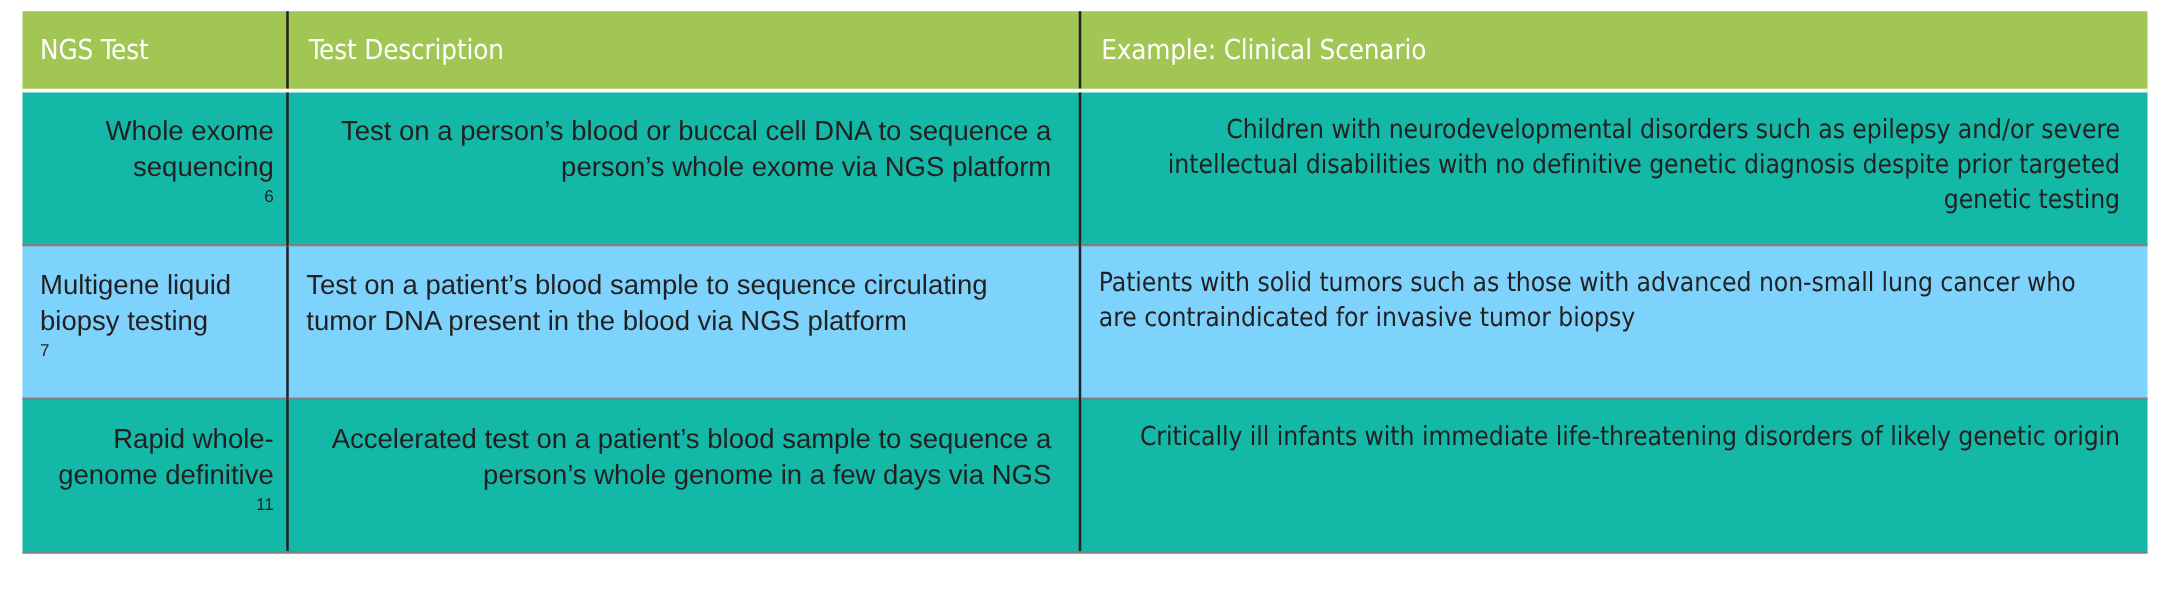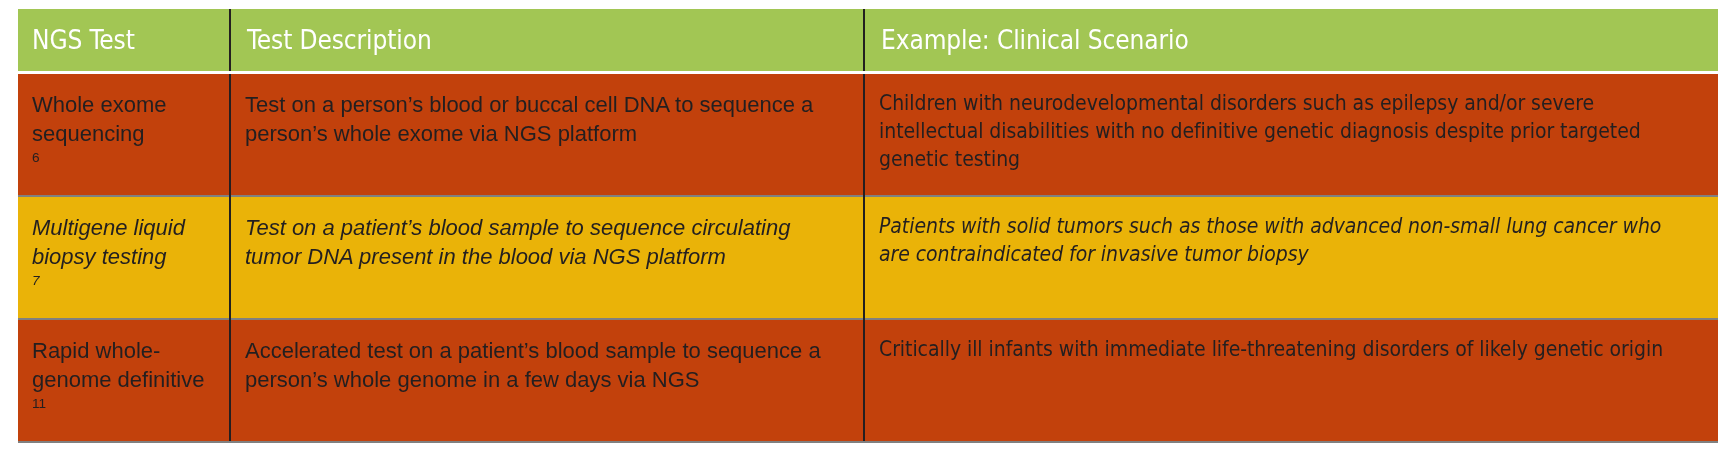--- a/index.html
+++ b/index.html
@@ -37,46 +37,46 @@
   
   thead tr.header-row th {
     background: #a2c654;
     color: #ffffff;
     text-align: left;
     vertical-align: middle;
     font-weight: normal;
     height: 62px;
     padding: 0 0 0 16px;
     font-family: "DejaVu Sans Condensed", "Liberation Sans Narrow", "Liberation Sans", sans-serif;
-    font-size: 26px;
+    font-size: 22px;
     letter-spacing: -0.1px;
     border-bottom: 3px solid #ffffff;
   }
   thead tr.header-row th.col-test {
     padding-left: 14px;
   }
   thead tr.header-row th.col-desc,
   thead tr.header-row th.col-example {
     border-left: 2px solid #231f20;
   }
 
   
   tbody td {
     vertical-align: top;
     padding: 16px 22px 18px 14px;
     font-size: 22.5px;
     line-height: 1.30;
     border-top: 2px solid #808080;
   }
   tbody tr.row-shaded td {
-    background: #eab308;
-    font-style: italic;
+    background: #7dd3fc;
   }
   tbody tr.row-plain td {
-    background: #c2410c;
+    background: #14b8a6;
+    text-align: right;
   }
   tbody td.col-desc,
   tbody td.col-example {
     border-left: 2px solid #231f20;
   }
   tbody tr.last-row td {
     border-bottom: 2px solid #808080;
   }
 
   

